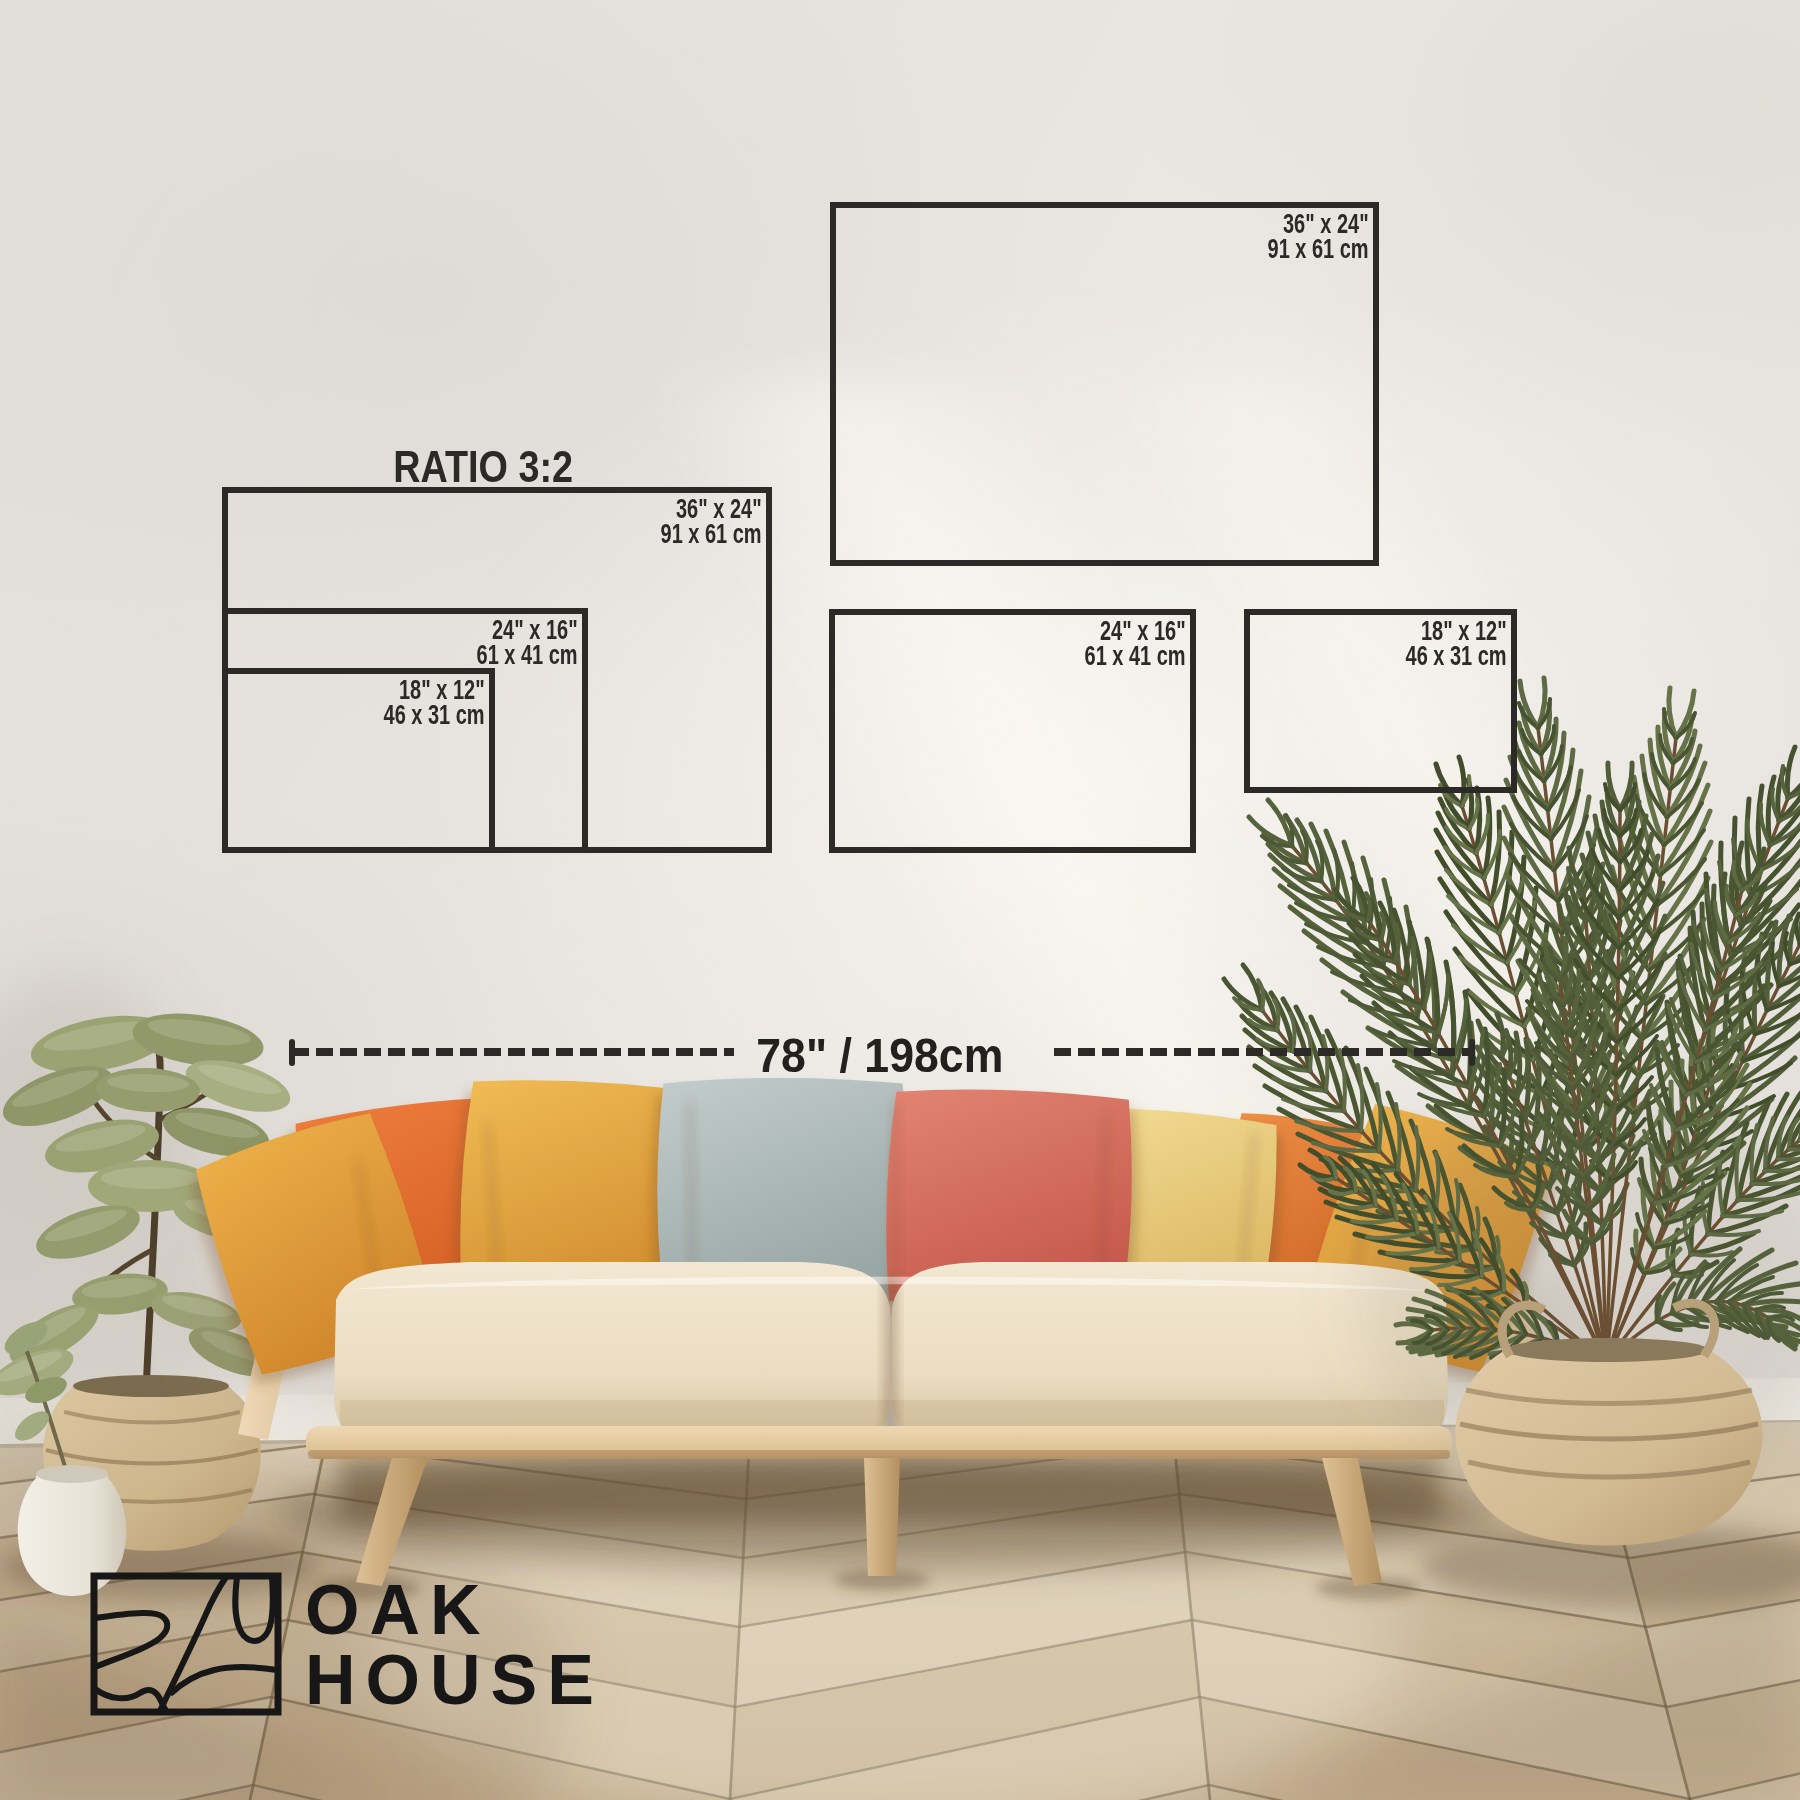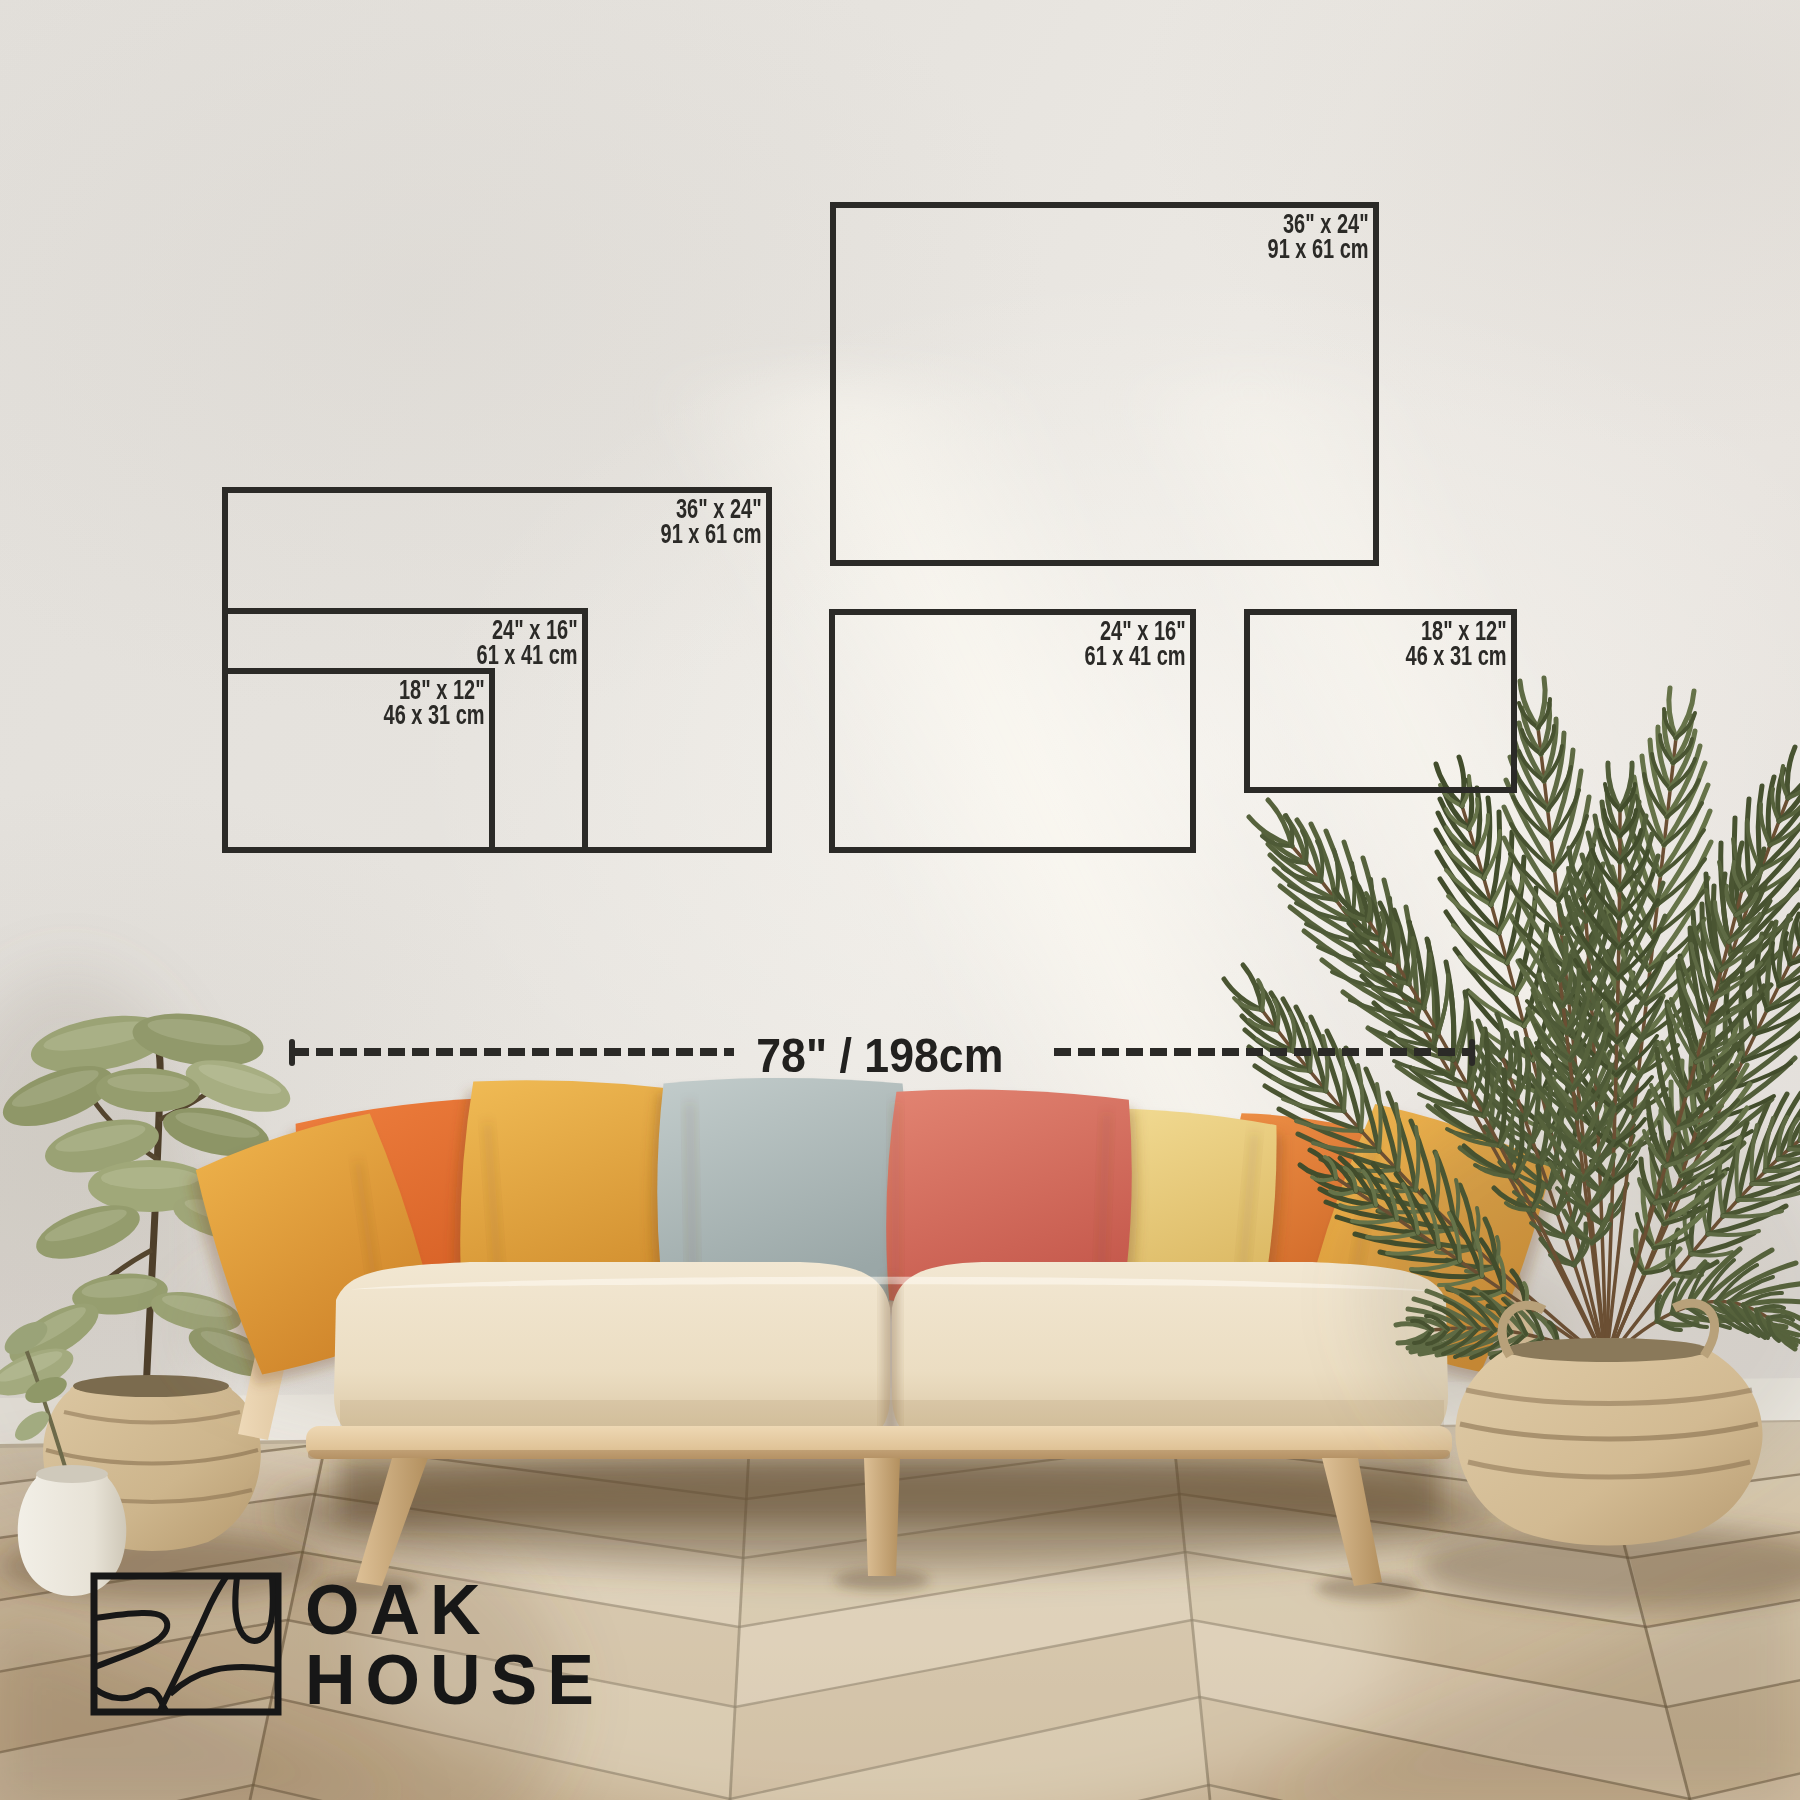--- a/index.html
+++ b/index.html
@@ -1160,20 +1160,21 @@
 <path d="M1502,1352 C1502,1334 1712,1334 1712,1352 C1748,1374 1766,1408 1762,1444 C1756,1484 1734,1516 1696,1532 C1644,1550 1572,1550 1522,1532 C1484,1516 1462,1484 1456,1444 C1452,1408 1468,1374 1502,1352 Z" fill="url(#basket2g)"></path>
 <ellipse cx="1607" cy="1350" rx="102" ry="12" fill="#8a795a"></ellipse>
 <path d="M1460,1424 C1548,1444 1670,1444 1758,1424" stroke="rgba(122,98,66,0.5)" stroke-width="5" fill="none"></path>
 <path d="M1466,1390 C1550,1408 1668,1408 1752,1390" stroke="rgba(122,98,66,0.45)" stroke-width="5" fill="none"></path>
 <path d="M1468,1462 C1552,1482 1666,1482 1750,1462" stroke="rgba(122,98,66,0.45)" stroke-width="5" fill="none"></path>
 
 <path d="M1510,1356 C1488,1320 1516,1294 1544,1310" stroke="#b8a17a" stroke-width="9" fill="none"></path>
 <path d="M1704,1356 C1730,1318 1704,1292 1674,1308" stroke="#b8a17a" stroke-width="9" fill="none"></path>
     </svg>
 
+<div class="abs" style="left:293px;top:441px;width:380px;text-align:center;font-size:45px;font-weight:bold;color:#2b2a27;"><span style="display:inline-block;transform:scaleX(0.84);white-space:nowrap;">RATIO 3:2</span></div>
 
 <div class="szrect" style="left:222px;top:487px;width:550px;height:366px;"></div>
 <div class="lab" style="left:422px;top:497px;width:340px;padding-right:10px;"><span>36" x 24"<br>91 x 61 cm</span></div>
 
 <div class="szrect" style="left:222px;top:608px;width:366px;height:245px;"></div>
 <div class="lab" style="left:238px;top:618px;width:340px;padding-right:12px;"><span>24" x 16"<br>61 x 41 cm</span></div>
 
 <div class="szrect" style="left:222px;top:668px;width:273px;height:185px;"></div>
 <div class="lab" style="left:145px;top:678px;width:340px;padding-right:12px;"><span>18" x 12"<br>46 x 31 cm</span></div>
 

